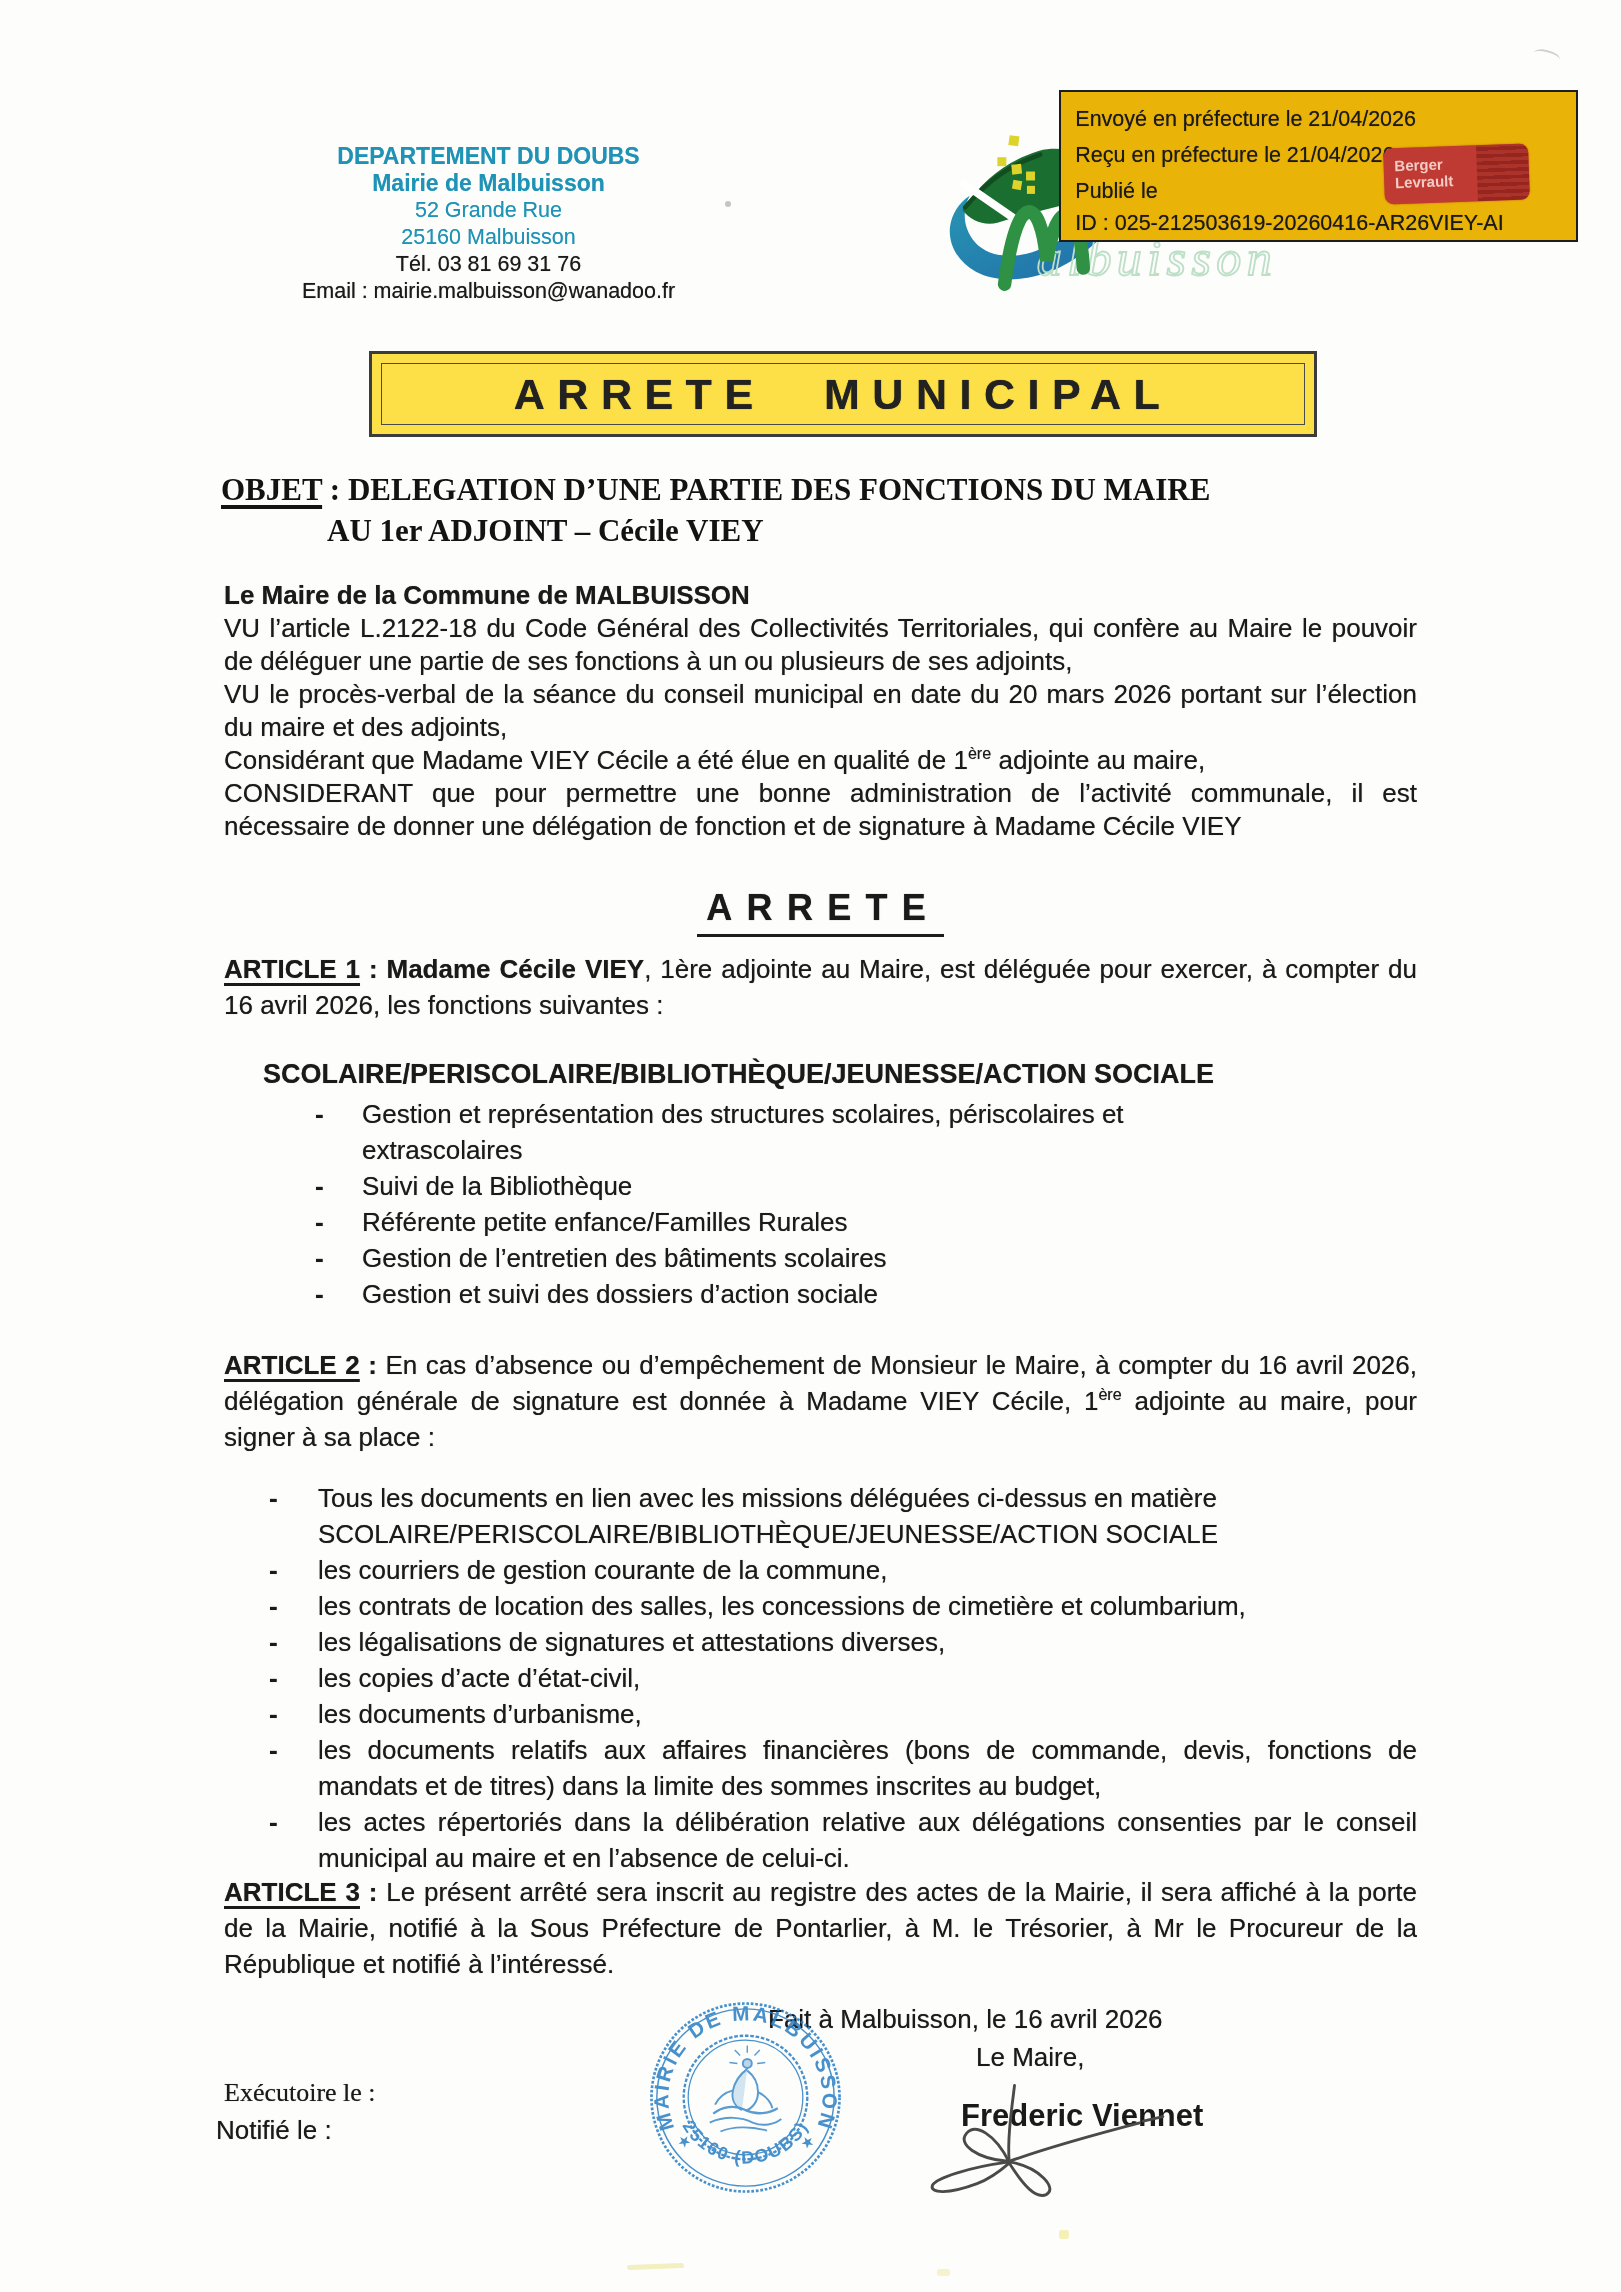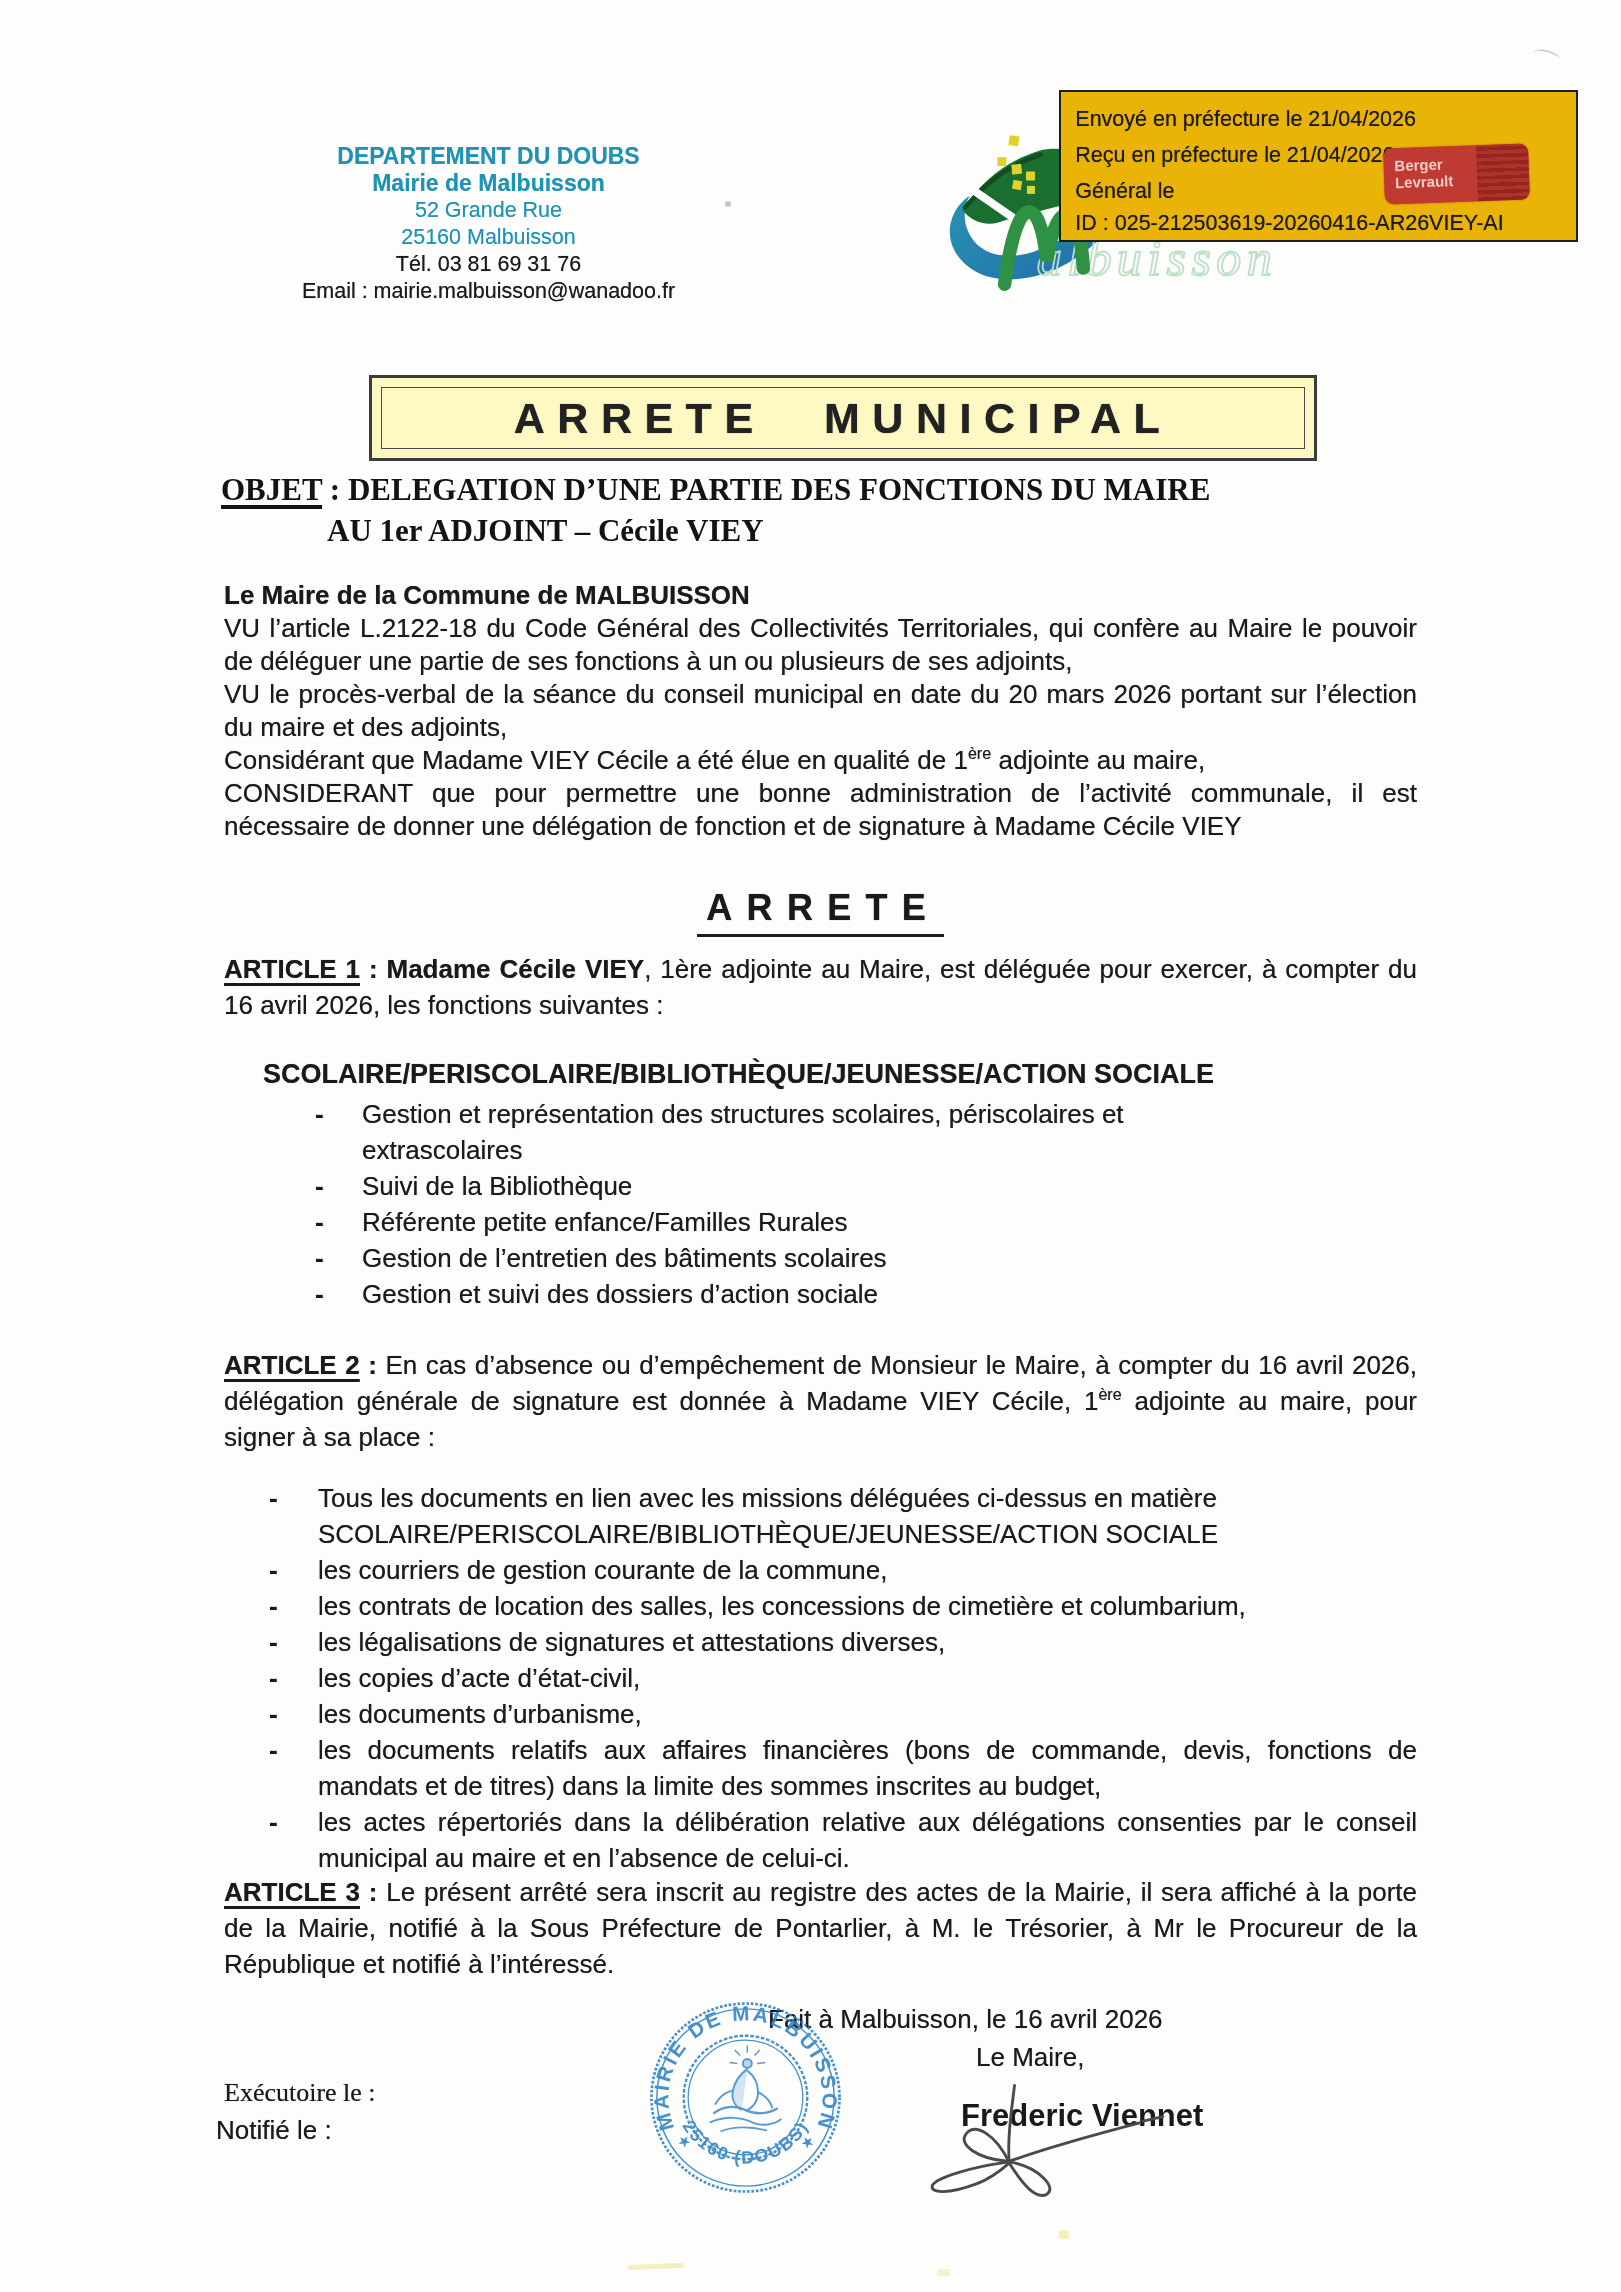--- a/index.html
+++ b/index.html
@@ -25,21 +25,21 @@
   .badge{position:absolute;right:47px;top:54px;width:145px;height:56px;background:var(--badge_red,#bf3a32);
     border-radius:9px;transform:rotate(-2deg);color:#f2cbc4;font-size:15px;line-height:17px;font-weight:bold;
     padding:9px 0 0 10.7px;overflow:hidden;box-shadow:0 0 1.8px rgba(150,30,20,.6);}
   .badge .dark{position:absolute;right:0;top:0;width:52px;height:100%;
     background:repeating-linear-gradient(0deg,#8f211c 0 3.6px,#a83228 3.6px 7.2px);opacity:.85;}
 
   
   .logo{left:922px;top:125px;z-index:2;}
 
   
-  .titlebox{left:369px;top:351px;width:948px;height:86px;border:3.6px solid #3c3c3c;padding:9px;z-index:3;background:#fef9c3;margin-top:24px;}
+  .titlebox{left:369px;top:351px;width:948px;height:86px;border:3.6px solid #3c3c3c;padding:9px;z-index:3;background:#fde047;}
   .titlebox-inner{width:100%;height:100%;border:1.8px solid #4a4a4a;display:flex;align-items:center;justify-content:center;}
   .titletext{font-size:43px;font-weight:bold;letter-spacing:12.5px;word-spacing:34px;color:#222;text-shadow:0 0 0.9px rgba(0,0,0,.8);}
 
   
   .objet{left:221px;top:469px;width:1200px;font-family:"Liberation Serif",serif;font-size:31px;font-weight:bold;line-height:41px;color:#131313;}
   .objet p{margin:0;}
   .objet .l2{margin-left:106px;}
   .objet .u{text-decoration-thickness:3.6px;text-underline-offset:5.4px;}
 
   
@@ -115,21 +115,21 @@
     <path d="M47,66 L108,108" stroke="#ffffff" stroke-width="9" stroke-linecap="round" fill="none"></path>
     <text x="128" y="168" font-family="Liberation Serif, serif" font-style="italic" font-size="56" letter-spacing="6" fill="none" stroke="#bcdfc6" stroke-width="2">albuisson</text>
     <g fill="none" stroke="#2e9143" stroke-width="15" stroke-linecap="round">
       <path d="M92,178 C98,132 106,104 116,98 C128,92 136,118 139,152 C145,116 153,100 162,100 C172,100 178,124 180,160"></path>
     </g>
   </svg>
 
   <div class="abs prefbox">
     <div class="pline scan-text">Envoyé en préfecture le 21/04/2026</div>
     <div class="pline scan-text">Reçu en préfecture le 21/04/2026</div>
-    <div class="pline scan-text">Général le</div>
+    <div class="pline scan-text">Publié le</div>
     <div class="idline scan-text">ID : 025-212503619-20260416-AR26VIEY-AI</div>
     <div class="badge">
       <div class="dark"></div>
       <div>Berger</div>
       <div>Levrault</div>
     </div>
   </div>
 
   <div class="abs titlebox">
     <div class="titlebox-inner">

